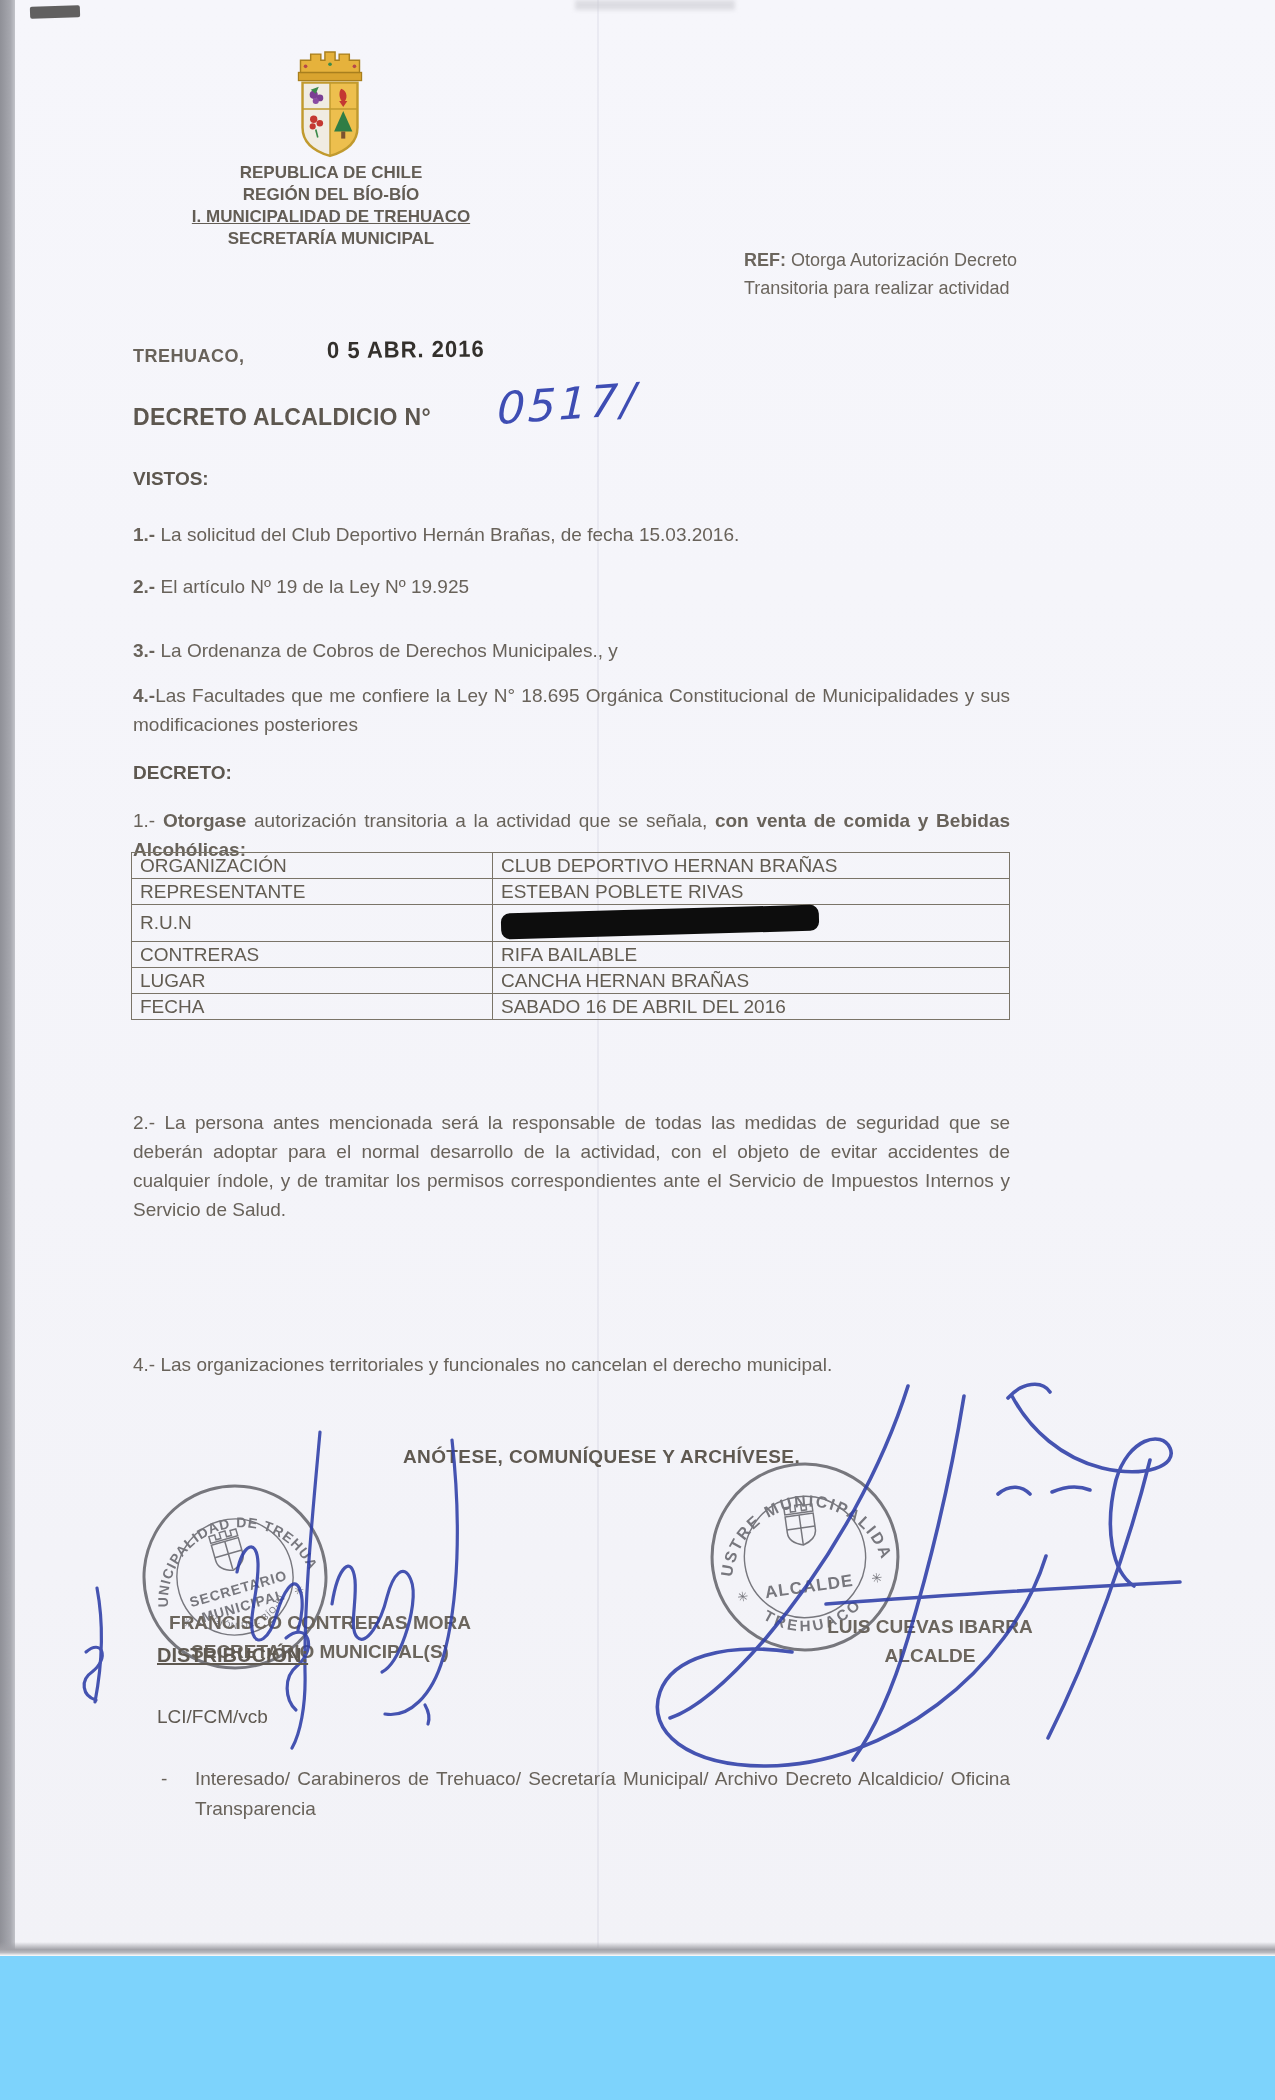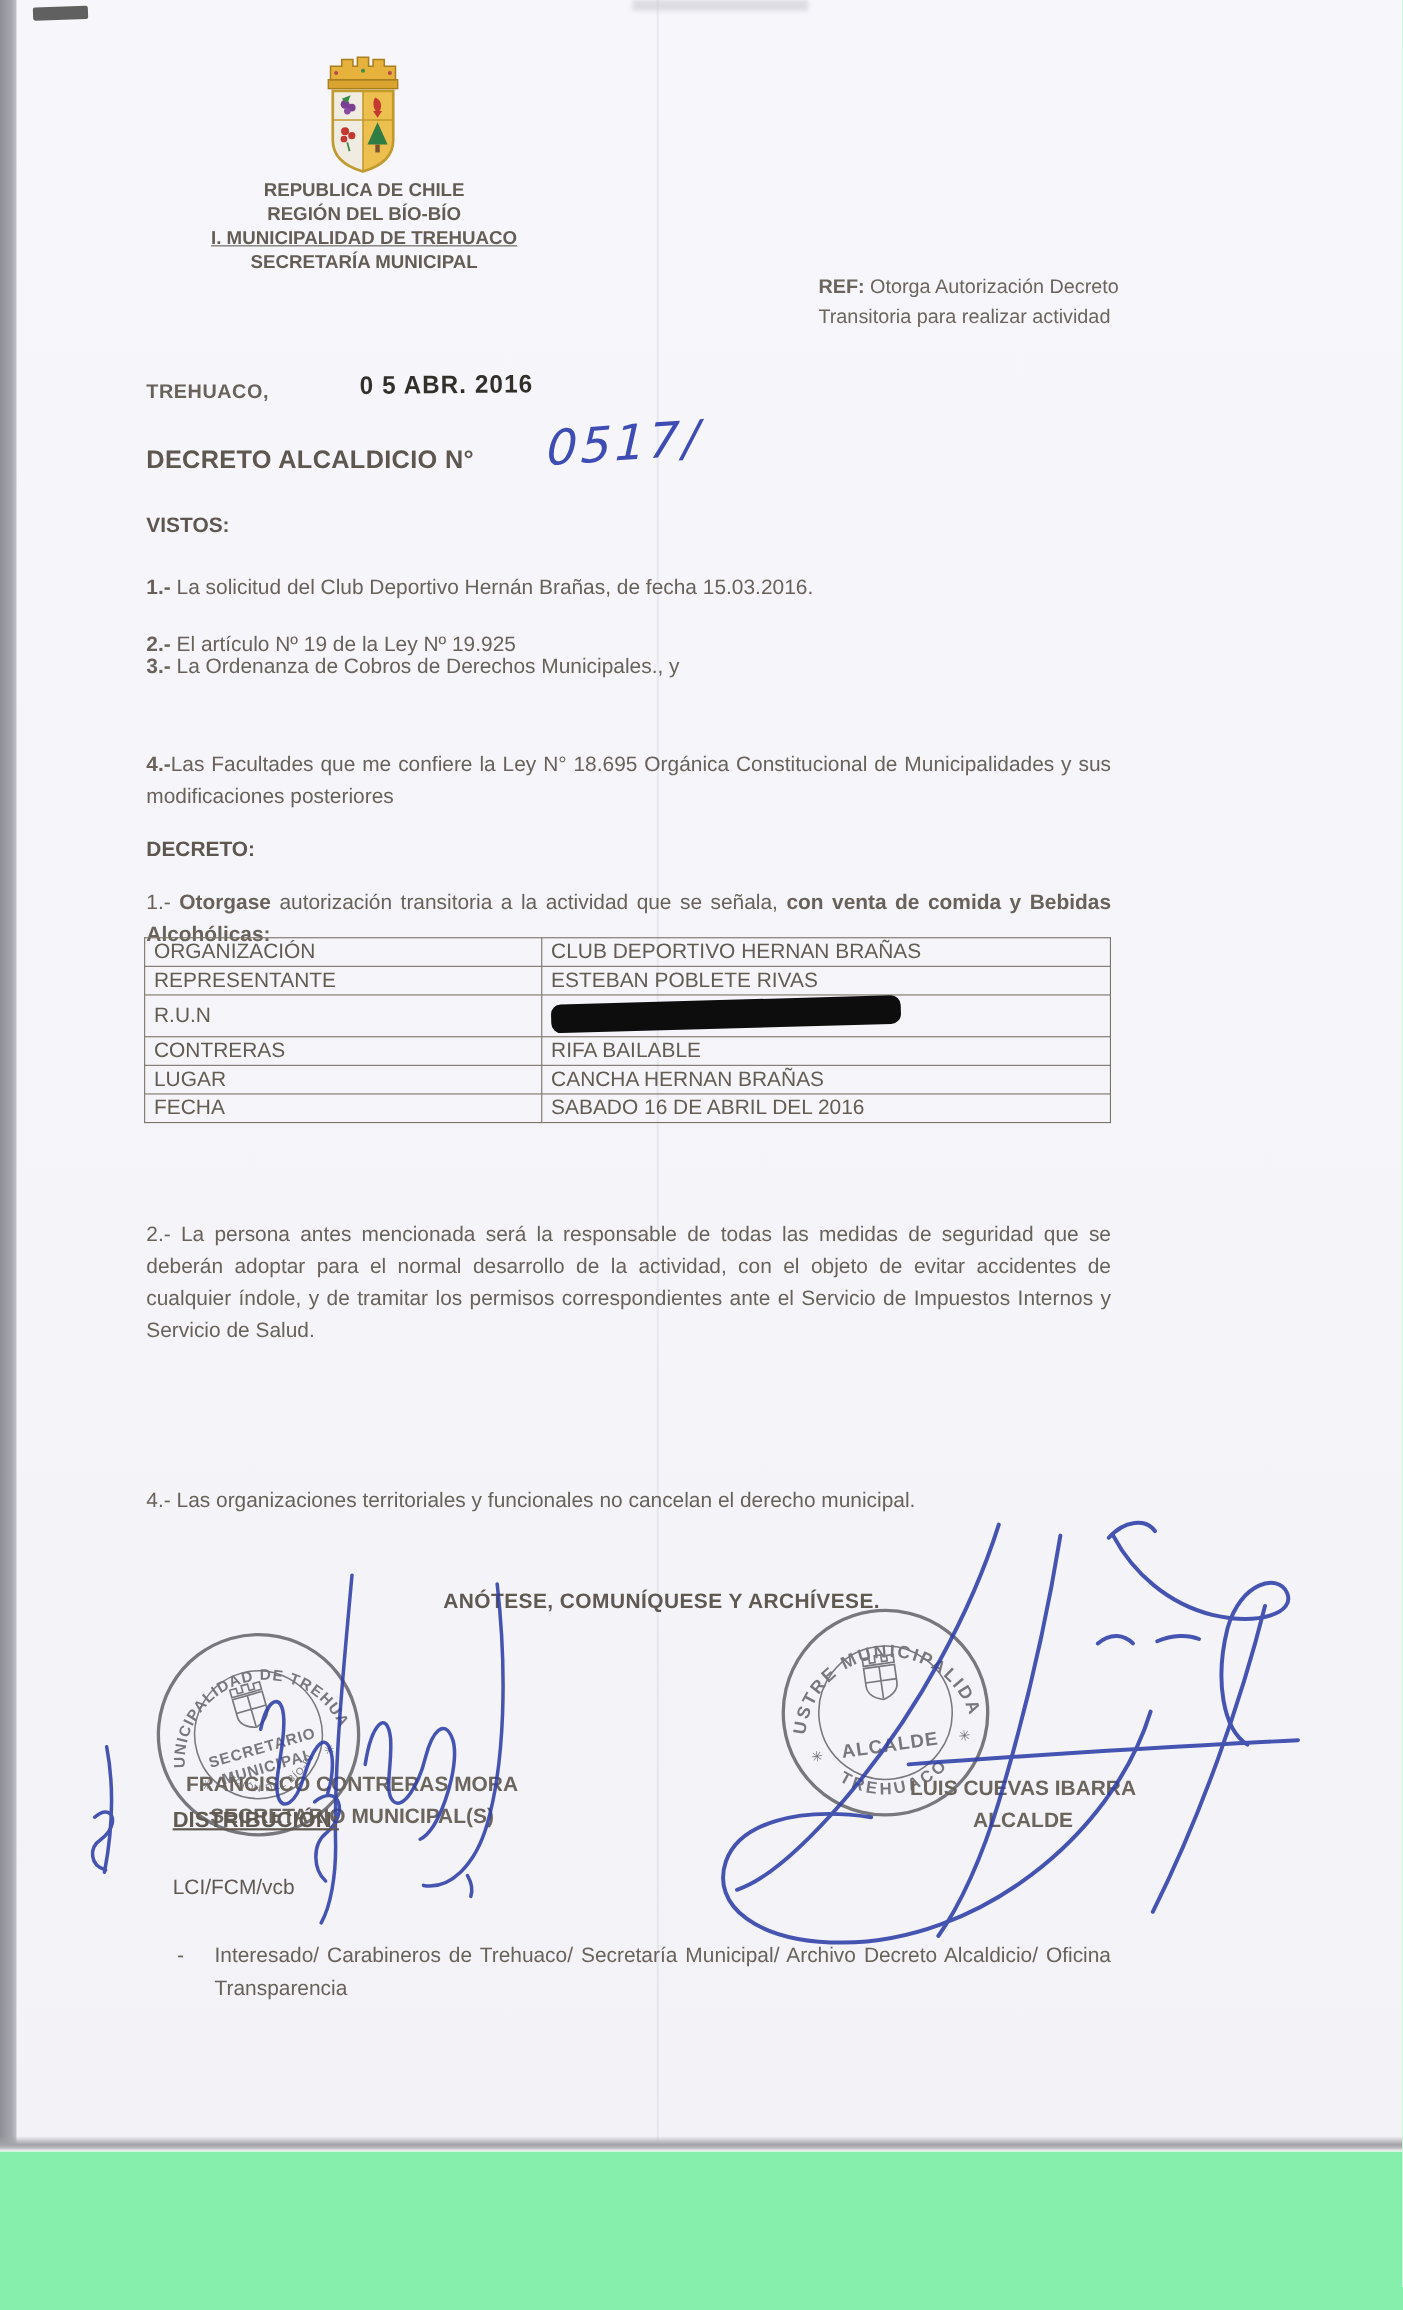--- a/index.html
+++ b/index.html
@@ -1,16 +1,16 @@
 <!DOCTYPE html>
 <html><head>
 <meta charset="utf-8">
 <style>
   html,body{margin:0;padding:0;background:#ffffff;}
-  .page{position:relative;width:1275px;height:2100px;background:#86efac;overflow:hidden;
+  .page{position:relative;width:1275px;height:2100px;background:#7dd3fc;overflow:hidden;
         font-family:"Liberation Sans",sans-serif;color:#68625a;}
   .paper{position:absolute;left:0;top:0;width:1275px;height:1952px;
          background:linear-gradient(180deg,#f6f6fb 0%,#f4f4f9 60%,#f2f2f7 100%);}
   .edge-strip{position:absolute;left:0;top:0;width:15px;height:1950px;
          background:linear-gradient(90deg,#8f9097,#a7a8af 70%,#c2c3c9);}
   .bottom-shadow{position:absolute;left:0;top:1942px;width:1275px;height:14px;
          background:linear-gradient(180deg,rgba(140,140,146,0) 0%,#a2a2a8 55%,#b9b9be 75%,#ffffff 100%);}
   .fold-line{position:absolute;left:597px;top:0;width:2px;height:1948px;background:rgba(130,130,170,0.10);}
   .mark-tl{position:absolute;left:30px;top:6px;width:50px;height:12px;background:#3c3b39;border-radius:2px;
          transform:rotate(-2deg);opacity:.8;}
@@ -108,21 +108,21 @@
 
   <div class="t city">TREHUACO,</div>
   <div class="t datestamp">0 5 ABR. 2016</div>
 
   <div class="t title">DECRETO ALCALDICIO N°</div>
   <div class="t handnum">0517/</div>
 
   <div class="t vheading">VISTOS:</div>
   <div class="t vitem" style="top:524px;"><span class="b">1.-</span><span> La solicitud del Club Deportivo Hernán Brañas, de fecha 15.03.2016.</span></div>
   <div class="t vitem" style="top:576px;"><span class="b">2.-</span><span> El artículo Nº 19 de la Ley Nº 19.925</span></div>
-  <div class="t vitem" style="top:596px;"><span class="b">3.-</span><span> La Ordenanza de  Cobros de Derechos Municipales., y</span></div>
+  <div class="t vitem" style="top:640px;"><span class="b">3.-</span><span> La Ordenanza de  Cobros de Derechos Municipales., y</span></div>
   <div class="block" style="top:681px;"><span class="b">4.-</span><span>Las Facultades que me confiere la Ley N° 18.695 Orgánica Constitucional de Municipalidades y sus modificaciones posteriores</span></div>
 
   <div class="t dheading">DECRETO:</div>
   <div class="block" style="top:806px;">
     <span>1.- </span><span class="b">Otorgase</span><span> autorización transitoria a la actividad que se señala, </span><span class="b">con venta de comida y Bebidas Alcohólicas:</span>
   </div>
 
   <table class="decree">
     <tbody>
       <tr class="rw">

